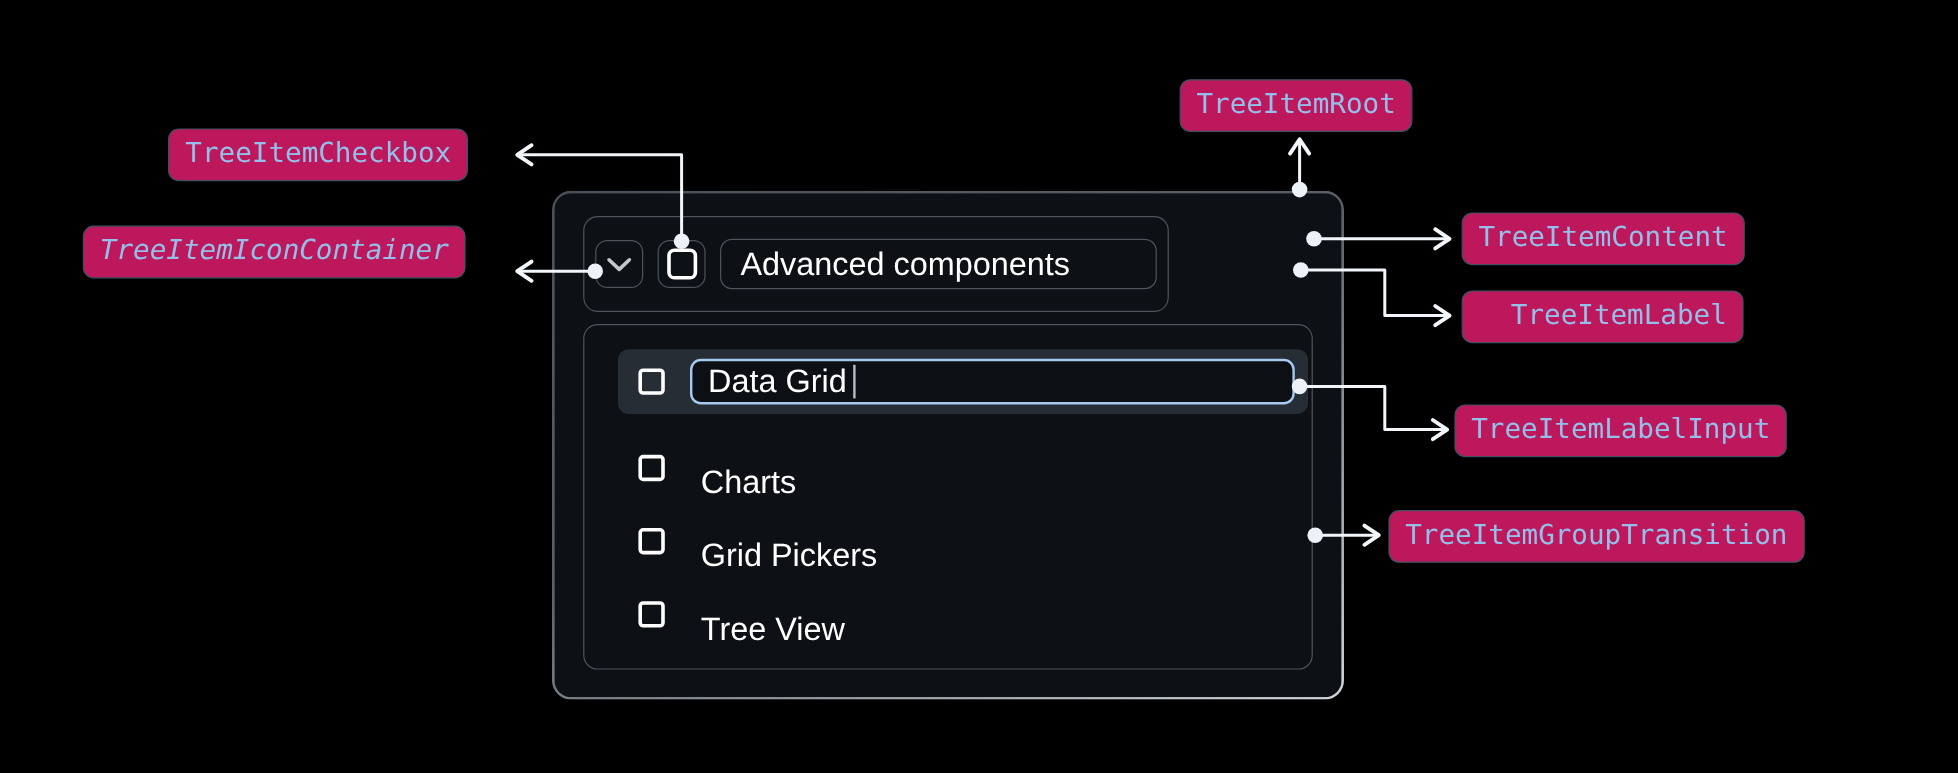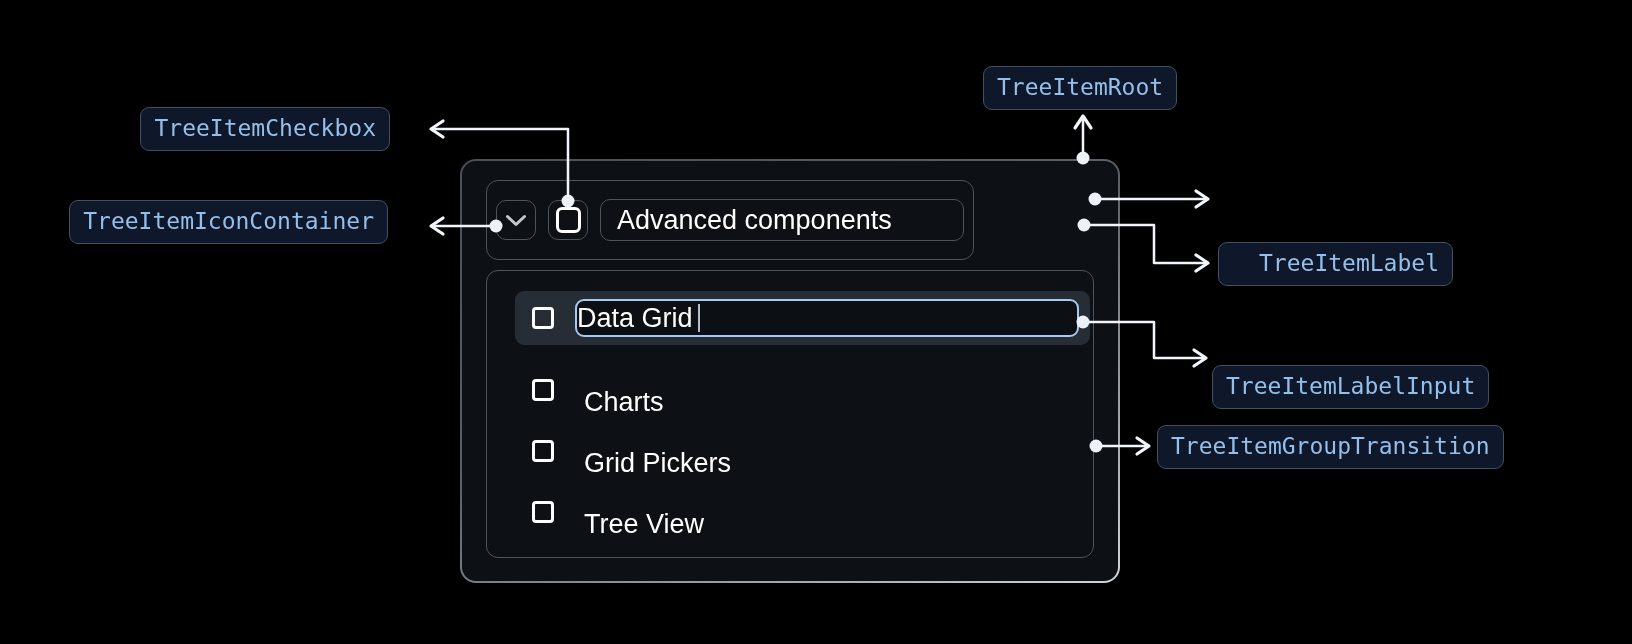--- a/index.html
+++ b/index.html
@@ -34,32 +34,32 @@
   .connectors circle { fill: #edf2f8; stroke: none; }
 
   
   .chip {
     position: absolute;
     z-index: 6;
     font-family: "DejaVu Sans Mono", monospace;
     font-size: 23px;
     line-height: 1;
     color: #94bfea;
-    background: #0f172a;
+    background: #be185d;
     border: 1.5px solid #415162;
     border-radius: 9px;
     padding: 9px 13px 10px 13px;
     white-space: nowrap;
   }
   .chip-checkbox        { top: 107px; right: 1242px; }
-  .chip-icon-container  { top: 200px; right: 1244px; }
+  .chip-icon-container  { top: 188px; right: 1244px; font-style: italic; }
   .chip-root            { top: 66px;  left: 983px;  }
   .chip-content         { top: 177px; left: 1218px; }
   .chip-label           { top: 242px; left: 1218px; padding-left: 40px; }
-  .chip-label-input     { top: 337px; left: 1212px; margin-top: 28px; }
+  .chip-label-input     { top: 337px; left: 1212px; }
   .chip-group           { top: 425px; left: 1157px; }
 
   
   .root-card {
     position: absolute;
     left: 460px; top: 159px;
     width: 660px; height: 424px;
     border-radius: 16px;
     border: 2px solid transparent;
     background:
@@ -148,21 +148,21 @@
   .label-input {
     flex: 1 1 auto;
     height: 38px;
     margin-left: 21px;
     margin-right: 11px;
     background: #0c0f13;
     border: 2px solid #a6c8f1;
     border-radius: 9px;
     display: flex;
     align-items: center;
-    padding: 0 0;
+    padding: 0 13px;
     color: #ffffff;
     font-size: 27px;
   }
   .caret {
     display: inline-block;
     width: 2.5px; height: 28px;
     margin-left: 5px;
     background: #b7bdc4;
   }
 
@@ -207,20 +207,21 @@
     <g>
       <path d="M 1096 446 H 1147"></path>
       <polyline points="1137,438 1149,446 1137,454"></polyline>
       <circle cx="1096" cy="446" r="6.5"></circle>
     </g>
   </svg>
 
   <div class="chip chip-checkbox">TreeItemCheckbox</div>
   <div class="chip chip-icon-container">TreeItemIconContainer</div>
   <div class="chip chip-root">TreeItemRoot</div>
+  <div class="chip chip-content">TreeItemContent</div>
   <div class="chip chip-label">TreeItemLabel</div>
   <div class="chip chip-label-input">TreeItemLabelInput</div>
   <div class="chip chip-group">TreeItemGroupTransition</div>
 
   <div class="root-card">
 
     <div class="content-box">
       <div class="icon-btn">
         <svg class="chevron-svg" width="22" height="13" viewBox="0 0 22 13" xmlns="http://www.w3.org/2000/svg">
           <polyline points="2.5,2.5 11,10.5 19.5,2.5" fill="none" stroke="#c3c8cd" stroke-width="3" stroke-linecap="round" stroke-linejoin="round"></polyline>

